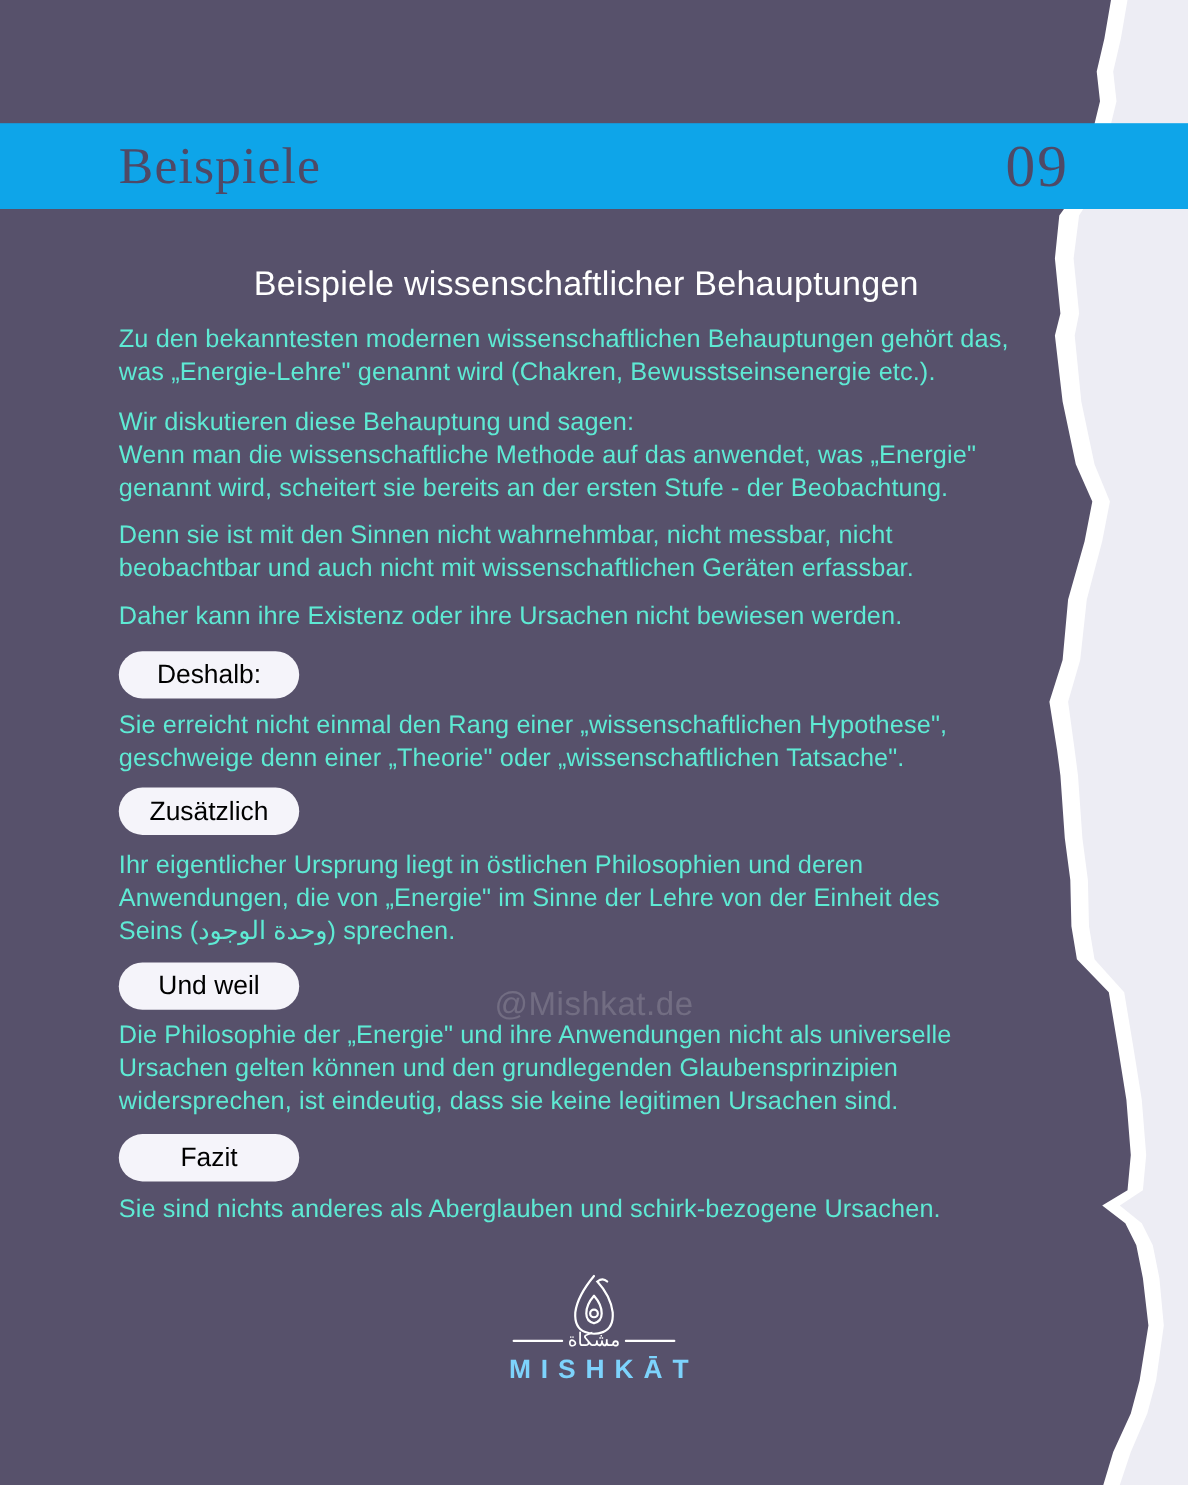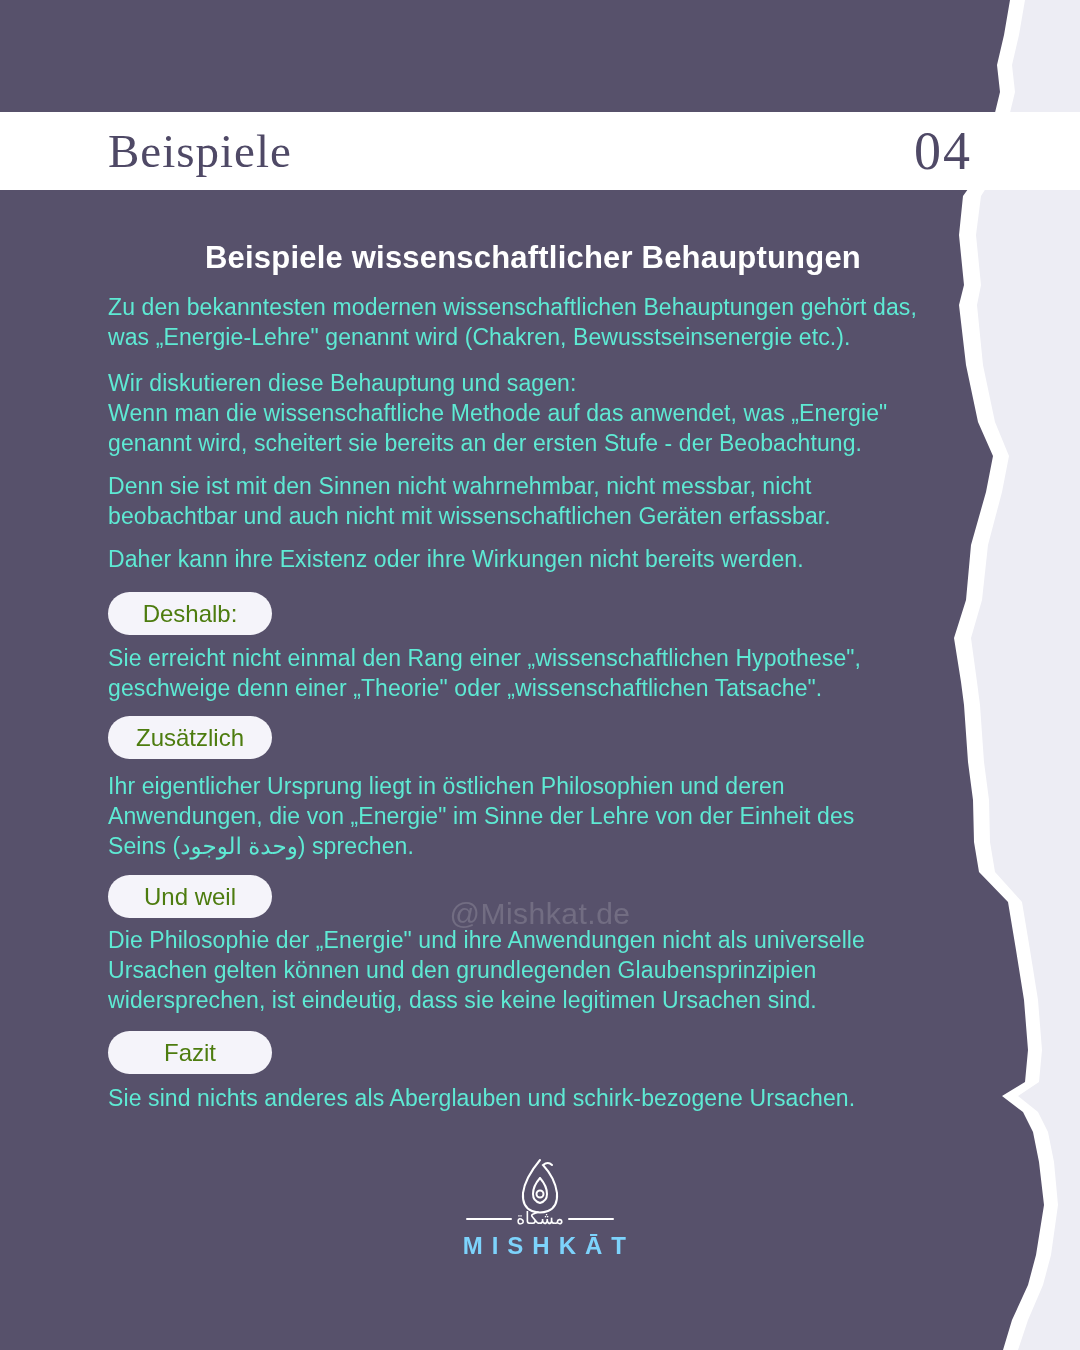--- a/index.html
+++ b/index.html
@@ -10,49 +10,49 @@
     overflow:hidden;
     font-family:"Liberation Sans", sans-serif;
   }
   
   .torn{position:absolute;inset:0;z-index:1;}
   .torn-white{fill:#FFFFFF;}
   .torn-light{fill:#EDEDF4;}
   
   .band{
     position:absolute;left:0;top:112px;width:1080px;height:78px;
-    background:#ffffff;z-index:5;
+    background:#0ea5e9;z-index:5;
     display:flex;align-items:center;justify-content:space-between;
     box-sizing:border-box;padding:0 108px;
   }
   .band-title{
     font-family:"Liberation Serif", serif;
     font-size:47px;color:#4F4966;letter-spacing:1px;
   }
   .band-page{
     font-family:"Liberation Serif", serif;
     font-size:54px;color:#4F4966;letter-spacing:2px;
   }
   
   .content{position:absolute;inset:0;z-index:3;}
   .heading{
     position:absolute;left:0;top:240px;width:1066px;margin:0;
-    text-align:center;font-size:31px;font-weight:bold;color:#FFFFFF;
+    text-align:center;font-size:31px;font-weight:normal;color:#FFFFFF;
     letter-spacing:0.2px;
   }
   .para{
     position:absolute;left:108px;margin:0;width:870px;
     font-size:23px;line-height:30px;color:#5eead4;
     white-space:pre-line;letter-spacing:0.1px;
   }
   .pill{
     position:absolute;left:108px;width:164px;height:43px;
     background:#F5F4FA;border-radius:22px;
     display:flex;align-items:center;justify-content:center;
-    font-size:24px;color:#4d7c0f;font-weight:500;
+    font-size:24px;color:#000000;font-weight:500;
   }
   .watermark{
     position:absolute;top:897px;left:50%;transform:translateX(-50%);
     font-size:30px;color:rgba(255,255,255,0.16);z-index:2;
     letter-spacing:0.5px;
   }
   
   .logo{
     position:absolute;top:1156px;left:50%;transform:translateX(-50%);
     width:190px;text-align:right;z-index:3;color:#FFFFFF;
@@ -78,34 +78,34 @@
     <polygon class="torn-light" points="
       1025,0 1019,35 1012,65 1015,92 1007,125 1004,160 981,196 976,235 981,285 977,305
       983,365 995,422 1009,456 1002,492 988,545 982,600 971,638 977,682 980,705 984,762
       989,800 990,842 995,872 1022,902 1030,950 1038,1000 1042,1050 1039,1082 1018,1096
       1038,1112 1048,1132 1054,1162 1058,1205 1051,1255 1043,1285 1028,1320 1018,1350
       1080,1350 1080,0"></polygon>
   </svg>
 
   <header class="band">
     <div class="band-title">Beispiele</div>
-    <div class="band-page">04</div>
+    <div class="band-page">09</div>
   </header>
 
   <main class="content">
     <h1 class="heading">Beispiele wissenschaftlicher Behauptungen</h1>
 
     <p class="para" style="top:292px">Zu den bekanntesten modernen wissenschaftlichen Behauptungen gehört das,
 was „Energie-Lehre" genannt wird (Chakren, Bewusstseinsenergie etc.).</p>
     <p class="para" style="top:471px">Denn sie ist mit den Sinnen nicht wahrnehmbar, nicht messbar, nicht
 beobachtbar und auch nicht mit wissenschaftlichen Geräten erfassbar.</p>
     <p class="para" style="top:368px">Wir diskutieren diese Behauptung und sagen:
 Wenn man die wissenschaftliche Methode auf das anwendet, was „Energie"
 genannt wird, scheitert sie bereits an der ersten Stufe - der Beobachtung.</p>
-    <p class="para" style="top:544px">Daher kann ihre Existenz oder ihre Wirkungen nicht bereits werden.</p>
+    <p class="para" style="top:544px">Daher kann ihre Existenz oder ihre Ursachen nicht bewiesen werden.</p>
 
     <div class="pill" style="top:592px">Deshalb:</div>
     <p class="para" style="top:643px">Sie erreicht nicht einmal den Rang einer „wissenschaftlichen Hypothese",
 geschweige denn einer „Theorie" oder „wissenschaftlichen Tatsache".</p>
 
     <div class="pill" style="top:716px">Zusätzlich</div>
     <p class="para" style="top:771px">Ihr eigentlicher Ursprung liegt in östlichen Philosophien und deren
 Anwendungen, die von „Energie" im Sinne der Lehre von der Einheit des
 Seins (وحدة الوجود) sprechen.</p>
 

